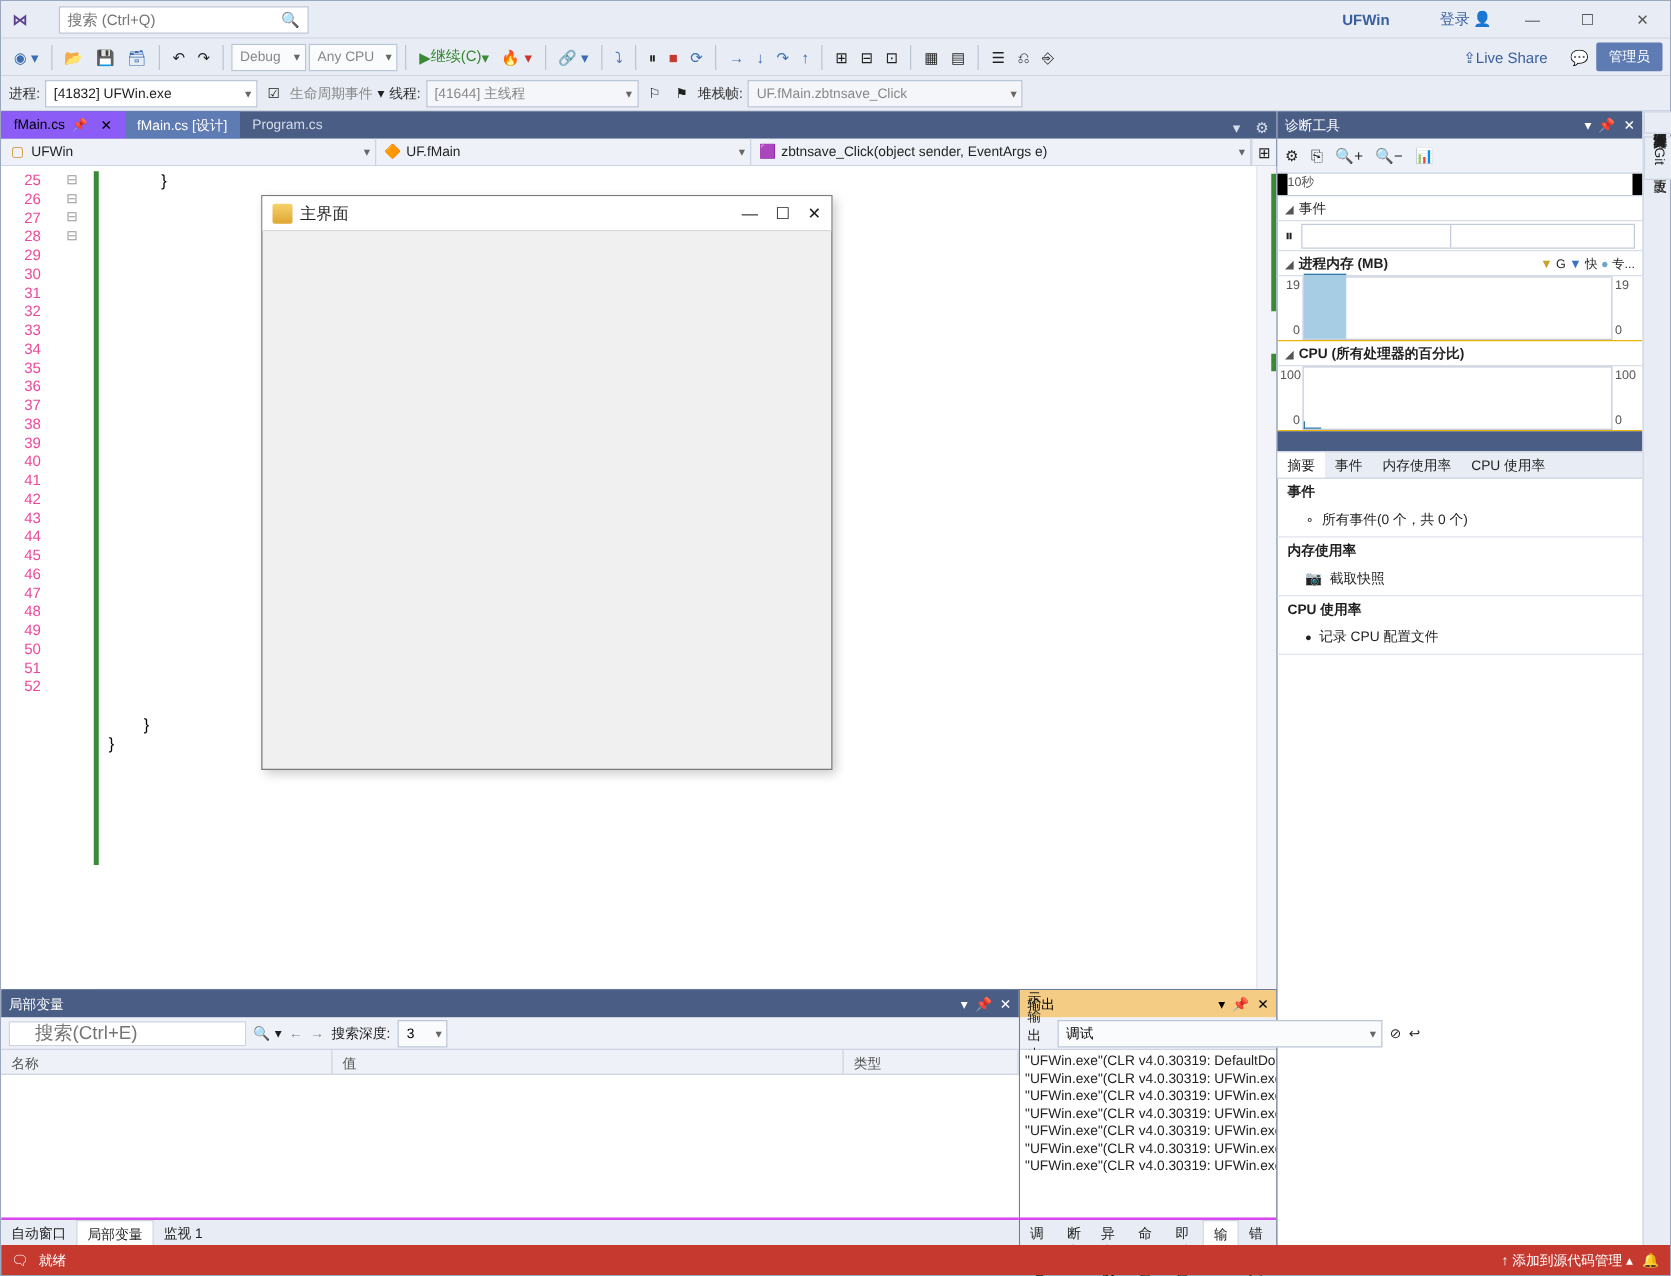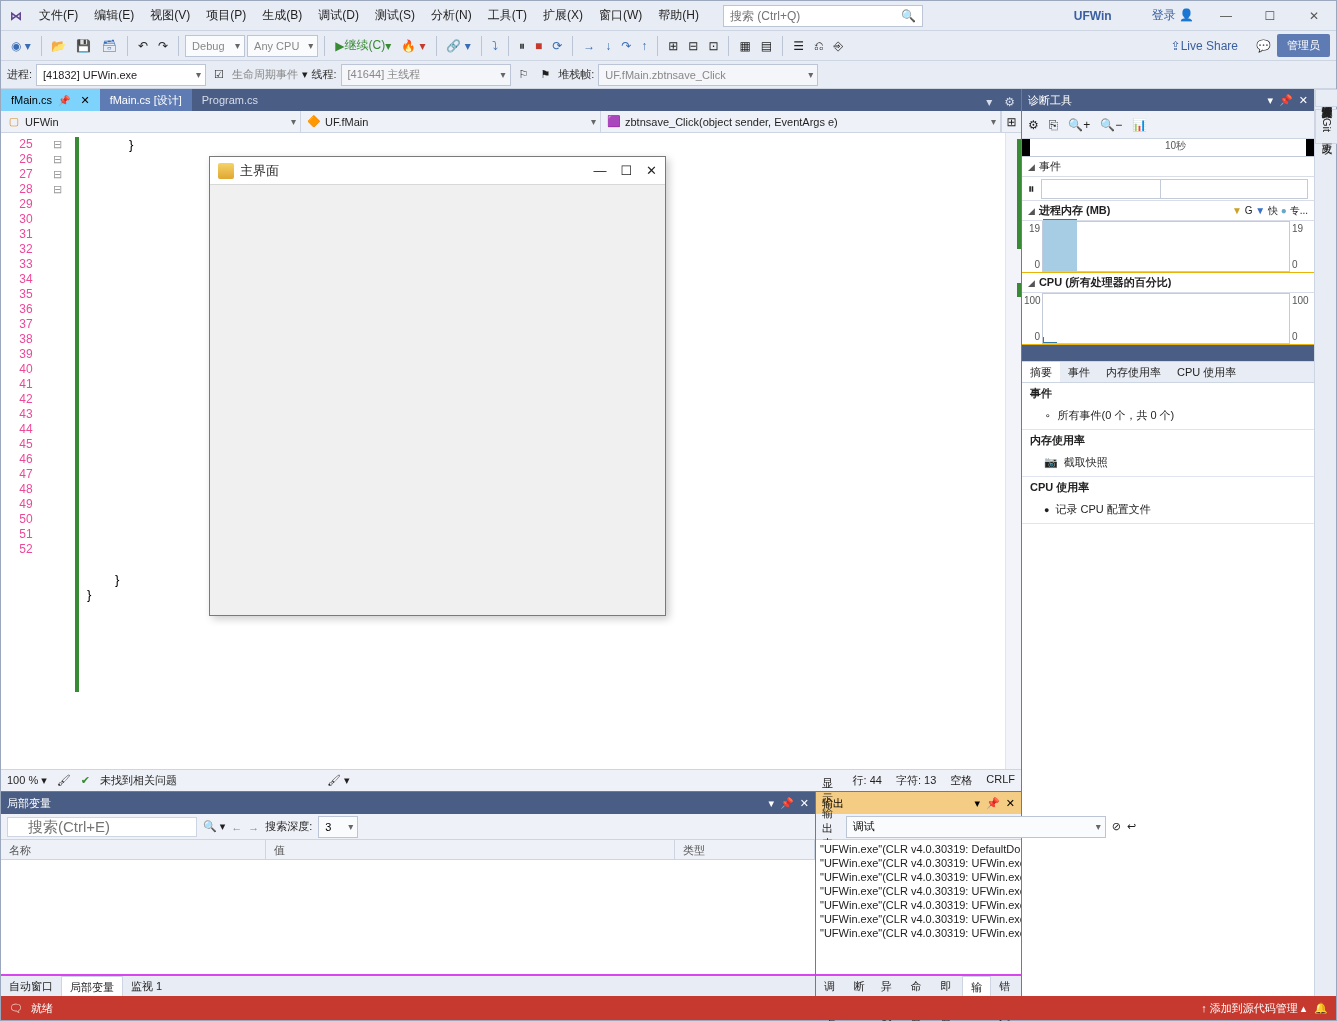--- a/index.html
+++ b/index.html
@@ -41,21 +41,21 @@
 
 .main-area { flex: 1; display: flex; min-height: 0; }
 .left-col { flex: 1; display: flex; flex-direction: column; min-width: 0; }
 .right-col { width: 293px; display: flex; flex-direction: column; border-left: 1px solid #6a7aa0; }
 .right-tabs { width: 22px; background: #e8ecf4; border-left: 1px solid #cdd4e2; }
 .vtab { writing-mode: vertical-rl; padding: 8px 3px; background: #e8ecf4; border: 1px solid #cdd4e2; margin-bottom: 2px; font-size: 11px; cursor: pointer; }
 
 
 .doc-tabs { height: 22px; background: #4a5d85; display: flex; align-items: flex-end; }
 .doc-tab { height: 22px; padding: 0 10px; display: inline-flex; align-items: center; gap: 6px; color: #d5dcec; cursor: pointer; font-size: 11px; }
-.doc-tab.active { background: #7dd3fc; color: #000; text-align: right; }
+.doc-tab.active { background: #8b5cf6; color: #000; text-align: right; }
 .doc-tab.sel2 { background: #5e7bb3; color: #fff; }
 .doc-tab .pin { font-size: 10px; }
 .doc-tab .x { font-size: 11px; margin-left: 4px; }
 .doc-tab-end { margin-left: auto; display: flex; }
 .doc-tab-end .tb { color: #d5dcec; padding: 2px 6px; cursor: pointer; }
 
 
 .nav-bar { height: 22px; background: #eef1f7; display: flex; border-bottom: 1px solid #cdd4e2; }
 .nav-combo { flex: 1; border-right: 1px solid #cdd4e2; padding: 0 18px 0 6px; display: flex; align-items: center; font-size: 11px; position: relative; }
 .nav-combo::after { content: "▾"; position: absolute; right: 4px; color: #666; font-size: 10px; }
@@ -91,21 +91,21 @@
 
 
 .diag-head { height: 22px; background: #4a5d85; color: #fff; display: flex; align-items: center; padding: 0 6px; font-size: 11px; }
 .diag-head .r { margin-left: auto; display: flex; gap: 6px; cursor: pointer; }
 .diag-tool { height: 28px; background: #eef1f7; border-bottom: 1px solid #cdd4e2; display: flex; align-items: center; padding: 0 6px; gap: 10px; }
 .diag-tool span { cursor: pointer; }
 .diag-sess { padding: 3px 8px; font-size: 11px; font-weight: bold; border-bottom: 1px solid #d8dde8; }
 .diag-axis { height: 18px; display: flex; border-bottom: 1px solid #c3cad9; font-size: 10px; color: #555; }
 .diag-axis .left-cap { width: 8px; background: #000; }
 .diag-axis .right-cap { width: 8px; background: #000; margin-left: auto; }
-.diag-axis .lbl { margin-left: 135px; }
+.diag-axis .lbl { }
 .diag-sec { font-size: 11px; padding: 2px 6px; border-bottom: 1px solid #d8dde8; display: flex; align-items: center; gap: 4px; }
 .diag-sec .tri { font-size: 9px; color: #555; }
 .diag-eventrow { height: 24px; display: flex; align-items: center; padding: 0 6px; gap: 6px; border-bottom: 1px solid #d8dde8; }
 .pause { font-size: 13px; }
 .evbar { flex: 1; height: 20px; border: 1px solid #c3cad9; background: #fff; }
 .evbar-inner { height: 100%; width: 45%; border-right: 1px solid #c3cad9; }
 .chart { height: 52px; display: flex; border-bottom: 1px solid #eab308; }
 .chart .yl { width: 20px; font-size: 10px; display: flex; flex-direction: column; justify-content: space-between; padding: 2px; text-align: right; color: #555; }
 .chart .plot { flex: 1; border: 1px solid #c3cad9; background: #fff; position: relative; }
 .chart .yr { width: 24px; font-size: 10px; display: flex; flex-direction: column; justify-content: space-between; padding: 2px; color: #555; }
@@ -143,34 +143,20 @@
 .status-bar { height: 24px; background: #c5392f; color: #fff; display: flex; align-items: center; padding: 0 8px; font-size: 11px; gap: 8px; }
 .status-bar .r { margin-left: auto; display: flex; align-items: center; gap: 8px; }
 </style>
 </head>
 <body>
 
 <div class="app">
 
   <div class="title-bar">
     <div class="vs-logo">⋈</div>
-    <div class="menu-bar">
-      <div class="menu-item">文件(F)</div>
-      <div class="menu-item">编辑(E)</div>
-      <div class="menu-item">视图(V)</div>
-      <div class="menu-item">项目(P)</div>
-      <div class="menu-item">生成(B)</div>
-      <div class="menu-item">调试(D)</div>
-      <div class="menu-item">测试(S)</div>
-      <div class="menu-item">分析(N)</div>
-      <div class="menu-item">工具(T)</div>
-      <div class="menu-item">扩展(X)</div>
-      <div class="menu-item">窗口(W)</div>
-      <div class="menu-item">帮助(H)</div>
-    </div>
     <div class="search-box">
       <input placeholder="搜索 (Ctrl+Q)" style="">
       <span class="search-ico">🔍</span>
     </div>
     <div class="title-spacer"></div>
     <div class="app-name">UFWin</div>
     <div class="login"><span>登录</span> <span>👤</span></div>
     <div class="wc">—</div>
     <div class="wc">☐</div>
     <div class="wc close">✕</div>
@@ -358,33 +344,20 @@
               </div>
             </div>
           </div>
         </div>
         <div class="overview">
           <div class="ov-mark" style="top:6px;height:110px"></div>
           <div class="ov-mark" style="top:150px;height:14px"></div>
         </div>
       </div>
 
-      <div class="ed-status">
-        <span class="zoom"><span>100 %</span> ▾</span>
-        <span>🖌</span>
-        <span class="ok-ico">✔</span>
-        <span>未找到相关问题</span>
-        <span style="margin-left:140px">🖌 ▾</span>
-        <div class="right">
-          <span>行: 44</span>
-          <span>字符: 13</span>
-          <span>空格</span>
-          <span>CRLF</span>
-        </div>
-      </div>
 
       <div class="bottom-row">
 
         <div class="panel" style="flex:0 0 815px">
           <div class="pnl-head">
             <span>局部变量</span>
             <div class="r">
                 <span>▾</span>
                 <span>📌</span>
                 <span>✕</span>

